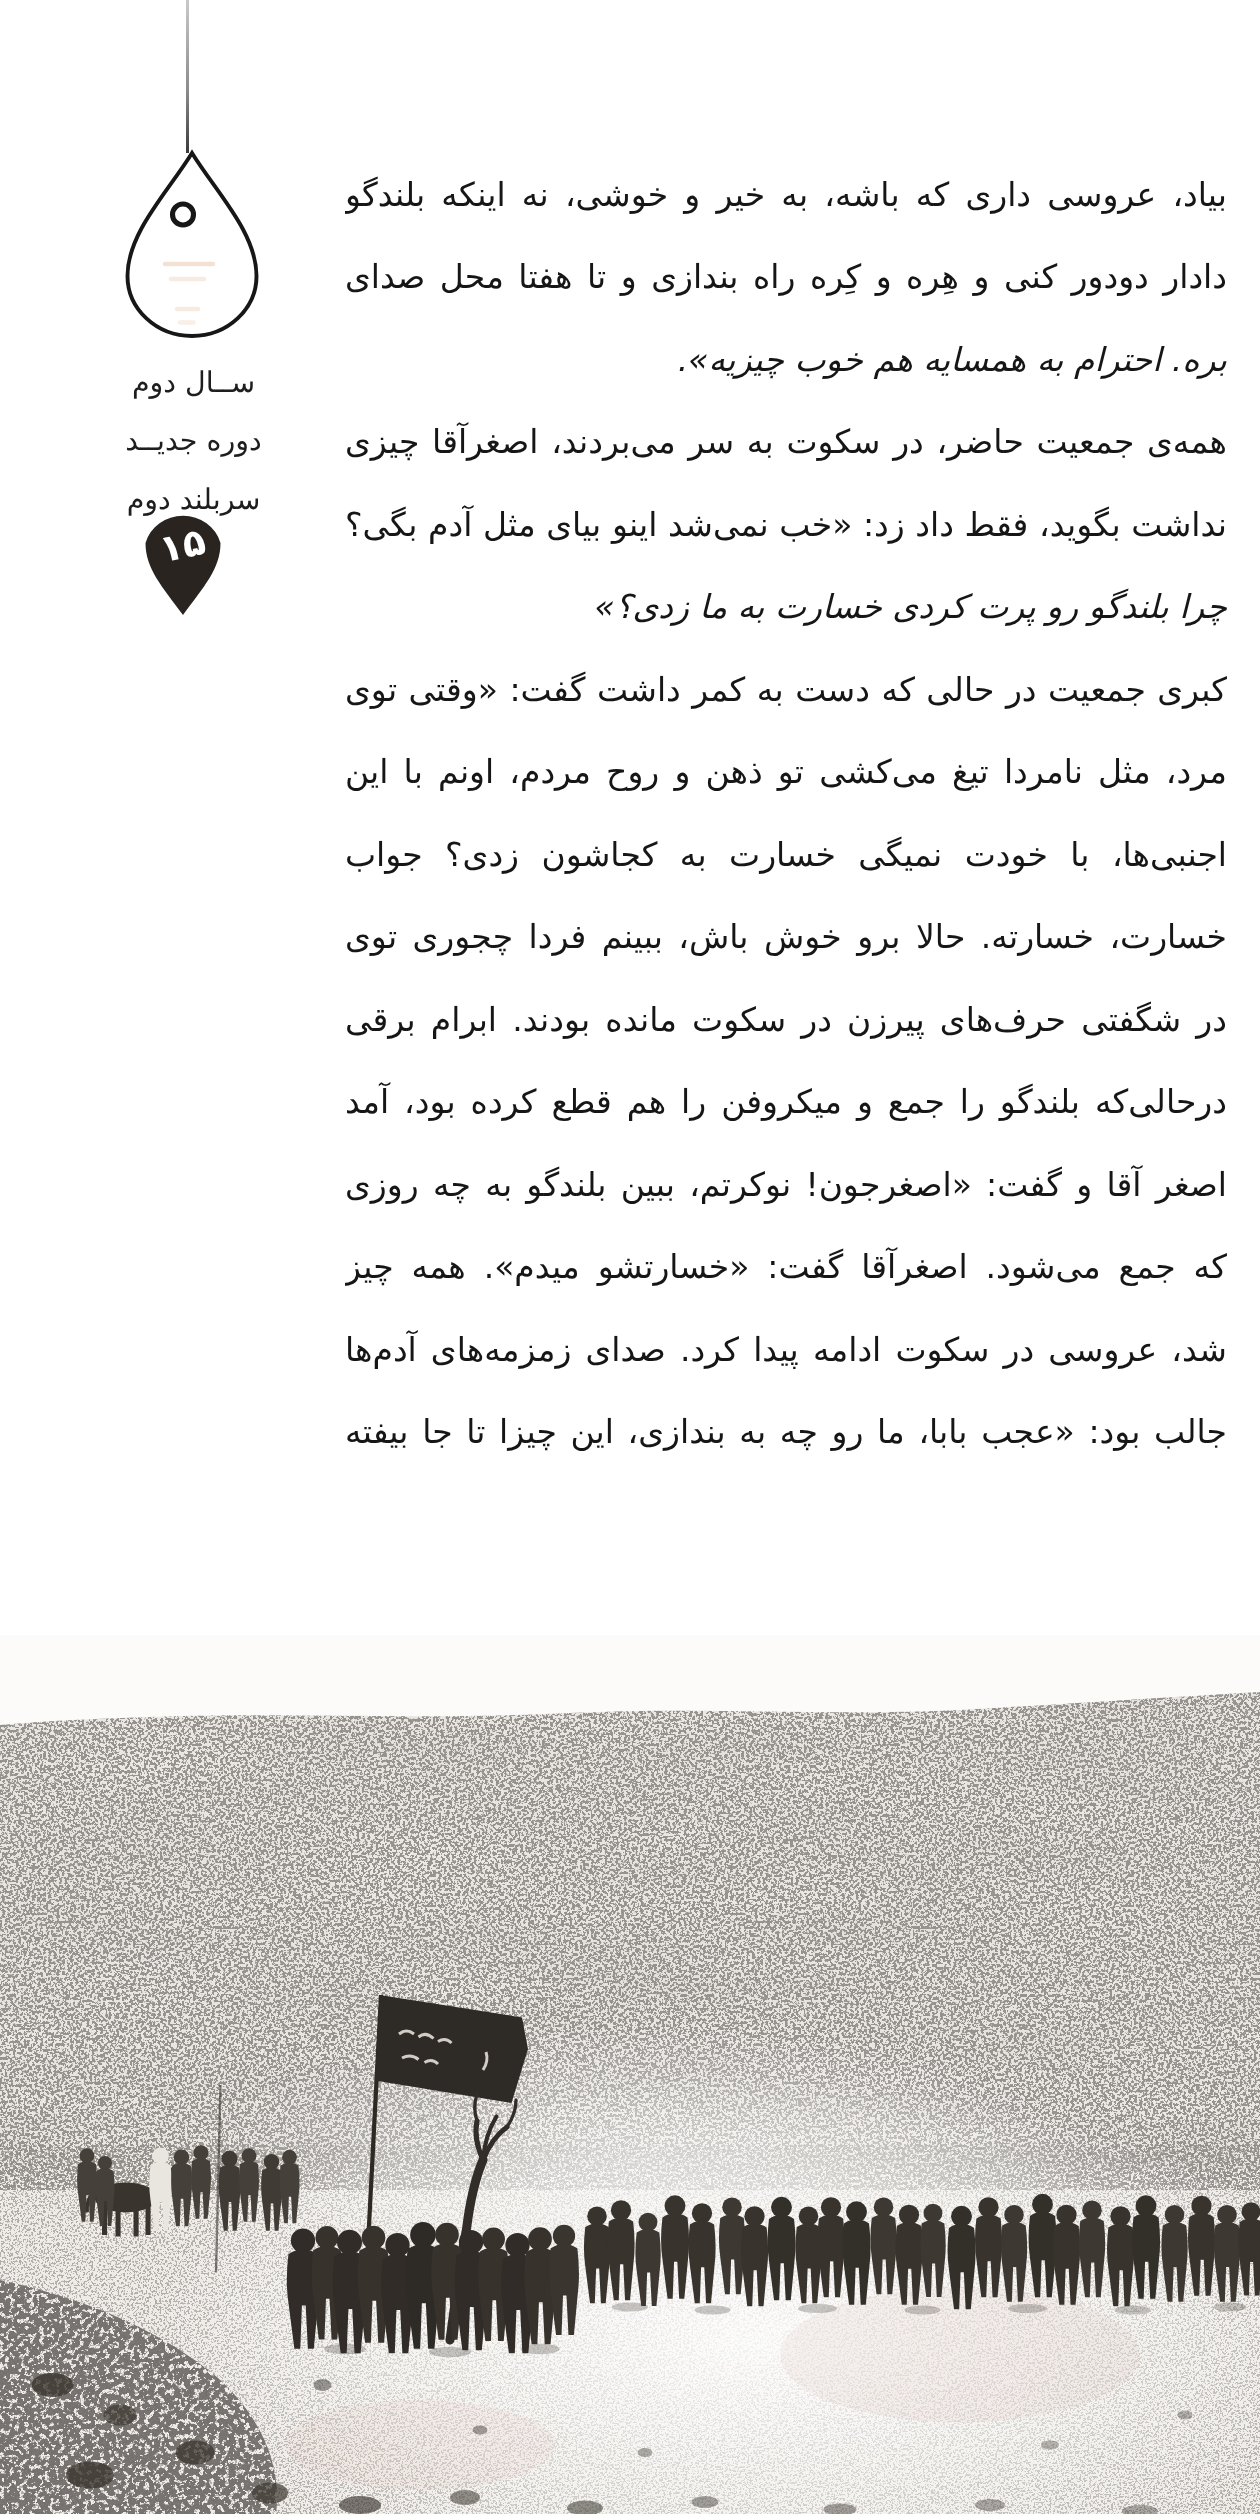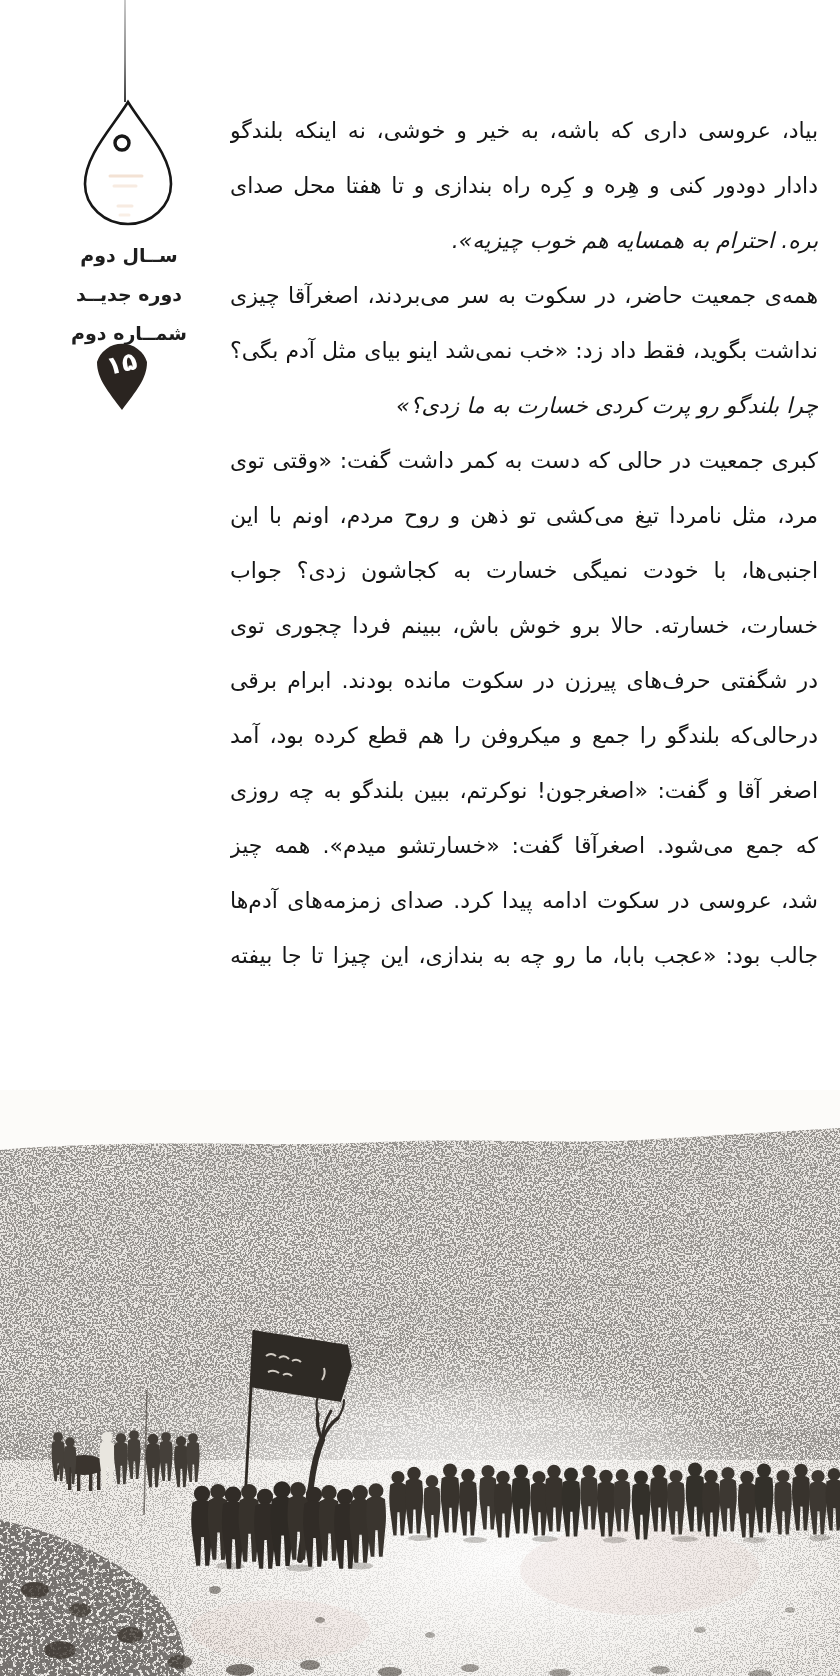--- a/index.html
+++ b/index.html
@@ -7,21 +7,21 @@
     position:relative;width:840px;height:1676px;margin:0 auto;
     background:#ffffff;overflow:hidden;
     font-family:"DejaVu Sans",sans-serif;color:#1a1a1a;
   }
   
   .rule-v{position:absolute;left:124px;top:0;width:2px;height:102px;
           background:linear-gradient(to bottom,#c9c9c9 0%,#8a8a8a 60%,#3a3a3a 100%);}
   .logo{position:absolute;left:72px;top:98px;width:112px;height:130px;}
   .masthead-labels{position:absolute;left:44px;top:236px;width:170px;
                    direction:rtl;text-align:center;}
-  .masthead-labels .lbl{font-size:19px;font-weight:bold;line-height:39px;
+  .masthead-labels .lbl{font-size:19px;font-weight:normal;line-height:39px;
                         color:#1e1e1e;white-space:nowrap;}
   .badge{position:absolute;left:92px;top:334px;width:60px;height:80px;}
   
   .article{position:absolute;top:103px;right:22px;width:588px;direction:rtl;}
   .line{
     height:55px;line-height:55px;font-size:22px;color:#161616;
     text-align:justify;text-align-last:justify;overflow:hidden;
   }
   .line.para-end{text-align:right;text-align-last:right;font-style:italic;}
   
@@ -42,21 +42,21 @@
       <path d="M38,78 h32" opacity="0.7"></path>
       <path d="M42,88 h22" opacity="0.5"></path>
       <path d="M46,108 h14" opacity="0.5"></path>
       <path d="M48,117 h9" opacity="0.4"></path>
     </g>
   </svg>
 
   <div class="masthead-labels">
     <div class="lbl">ســال دوم</div>
     <div class="lbl">دوره جدیــد</div>
-    <div class="lbl">شمــاره دوم</div>
+    <div class="lbl">سربلند دوم</div>
   </div>
 
   <svg class="badge" viewBox="0 0 60 80">
     <path d="M30,76 C16,57 5,45 5,28 A26,25 0 0 1 55,28 C55,45 44,57 30,76 Z" fill="#2a2420"></path>
     <text x="30" y="38" font-size="25" font-weight="bold" fill="#ffffff" text-anchor="middle" transform="rotate(-12 30 31)">۱۵</text>
   </svg>
 
   <div class="article">
     <div class="line">بیاد، عروسی داری که باشه، به خیر و خوشی، نه اینکه بلندگو بذاری</div>
     <div class="line">دادار دودور کنی و هِره و کِره راه بندازی و تا هفتا محل صدای خندتون</div>

